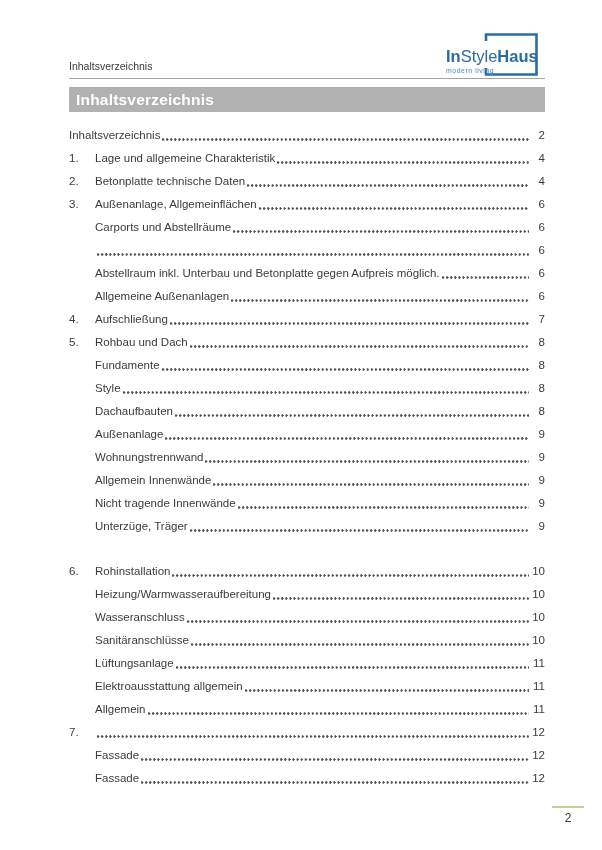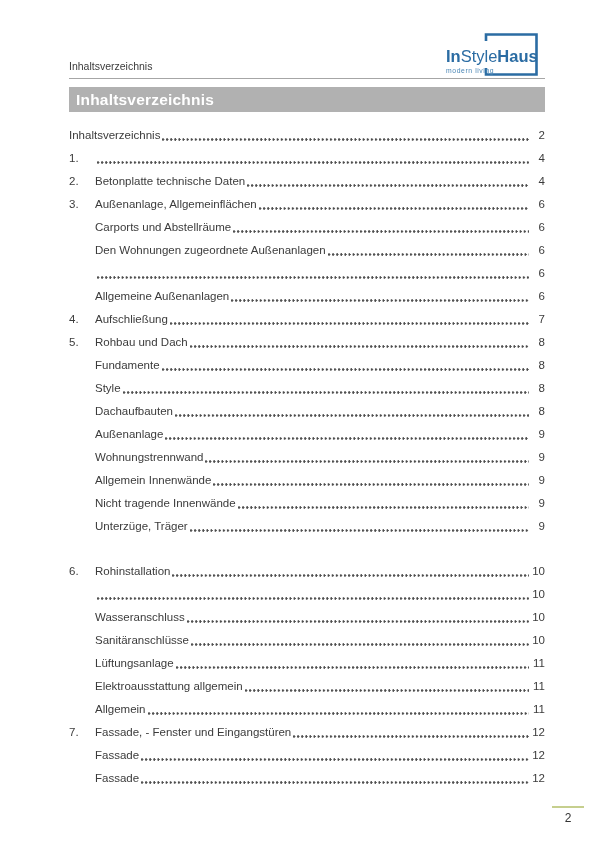--- a/index.html
+++ b/index.html
@@ -112,20 +112,21 @@
 
   <div class="toc" id="toc-list">
       <div class="toc-row lvl0">
 
     <span class="toc-label">Inhaltsverzeichnis</span>
     <span class="toc-dots"></span>
     <span class="toc-page">2</span>
   </div>
       <div class="toc-row lvl1">
     <span class="toc-num">1.</span>
+    <span class="toc-label">Lage und allgemeine Charakteristik</span>
     <span class="toc-dots"></span>
     <span class="toc-page">4</span>
   </div>
       <div class="toc-row lvl1">
     <span class="toc-num">2.</span>
     <span class="toc-label">Betonplatte technische Daten</span>
     <span class="toc-dots"></span>
     <span class="toc-page">4</span>
   </div>
       <div class="toc-row lvl1">
@@ -135,26 +136,26 @@
     <span class="toc-page">6</span>
   </div>
       <div class="toc-row lvl2">
     <span class="toc-num"></span>
     <span class="toc-label">Carports und Abstellräume</span>
     <span class="toc-dots"></span>
     <span class="toc-page">6</span>
   </div>
       <div class="toc-row lvl2">
     <span class="toc-num"></span>
-    <span class="toc-label">Den Wohnungen zugeordnete Außenanlagen</span>
-    <span class="toc-dots"></span>
-    <span class="toc-page">6</span>
-  </div>
-      <div class="toc-row lvl2">
-    <span class="toc-num"></span>
+    <span class="toc-dots"></span>
+    <span class="toc-page">6</span>
+  </div>
+      <div class="toc-row lvl2">
+    <span class="toc-num"></span>
+    <span class="toc-label">Abstellraum inkl. Unterbau und Betonplatte gegen Aufpreis möglich.</span>
     <span class="toc-dots"></span>
     <span class="toc-page">6</span>
   </div>
       <div class="toc-row lvl2">
     <span class="toc-num"></span>
     <span class="toc-label">Allgemeine Außenanlagen</span>
     <span class="toc-dots"></span>
     <span class="toc-page">6</span>
   </div>
       <div class="toc-row lvl1">
@@ -218,20 +219,21 @@
     <span class="toc-page">9</span>
   </div>
       <div class="toc-row lvl1 gap-before">
     <span class="toc-num">6.</span>
     <span class="toc-label">Rohinstallation</span>
     <span class="toc-dots"></span>
     <span class="toc-page">10</span>
   </div>
       <div class="toc-row lvl2">
     <span class="toc-num"></span>
+    <span class="toc-label">Heizung/Warmwasseraufbereitung</span>
     <span class="toc-dots"></span>
     <span class="toc-page">10</span>
   </div>
       <div class="toc-row lvl2">
     <span class="toc-num"></span>
     <span class="toc-label">Wasseranschluss</span>
     <span class="toc-dots"></span>
     <span class="toc-page">10</span>
   </div>
       <div class="toc-row lvl2">
@@ -253,21 +255,20 @@
     <span class="toc-page">11</span>
   </div>
       <div class="toc-row lvl2">
     <span class="toc-num"></span>
     <span class="toc-label">Allgemein</span>
     <span class="toc-dots"></span>
     <span class="toc-page">11</span>
   </div>
       <div class="toc-row lvl1">
     <span class="toc-num">7.</span>
-    <span class="toc-label">Fassade, - Fenster und Eingangstüren</span>
     <span class="toc-dots"></span>
     <span class="toc-page">12</span>
   </div>
       <div class="toc-row lvl2">
     <span class="toc-num"></span>
     <span class="toc-label">Fassade</span>
     <span class="toc-dots"></span>
     <span class="toc-page">12</span>
   </div>
       <div class="toc-row lvl2">

